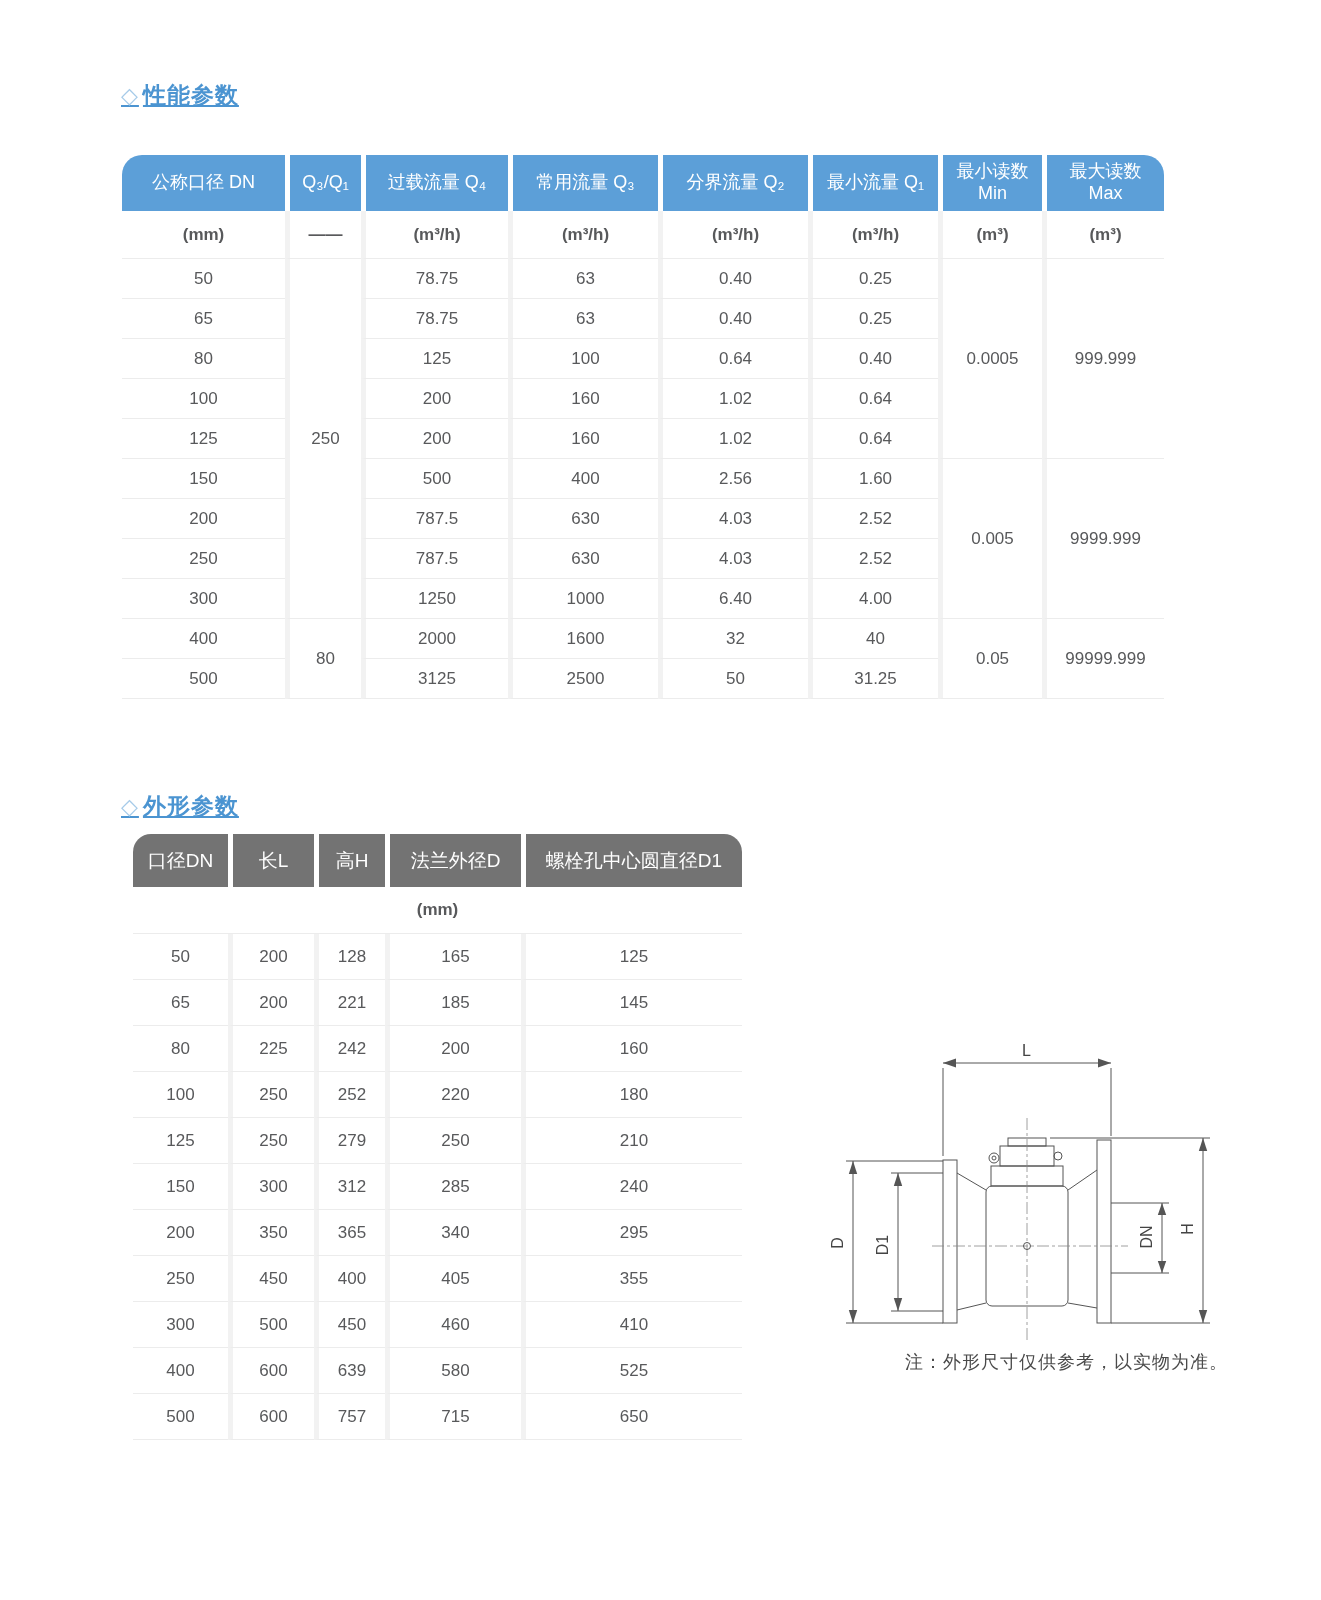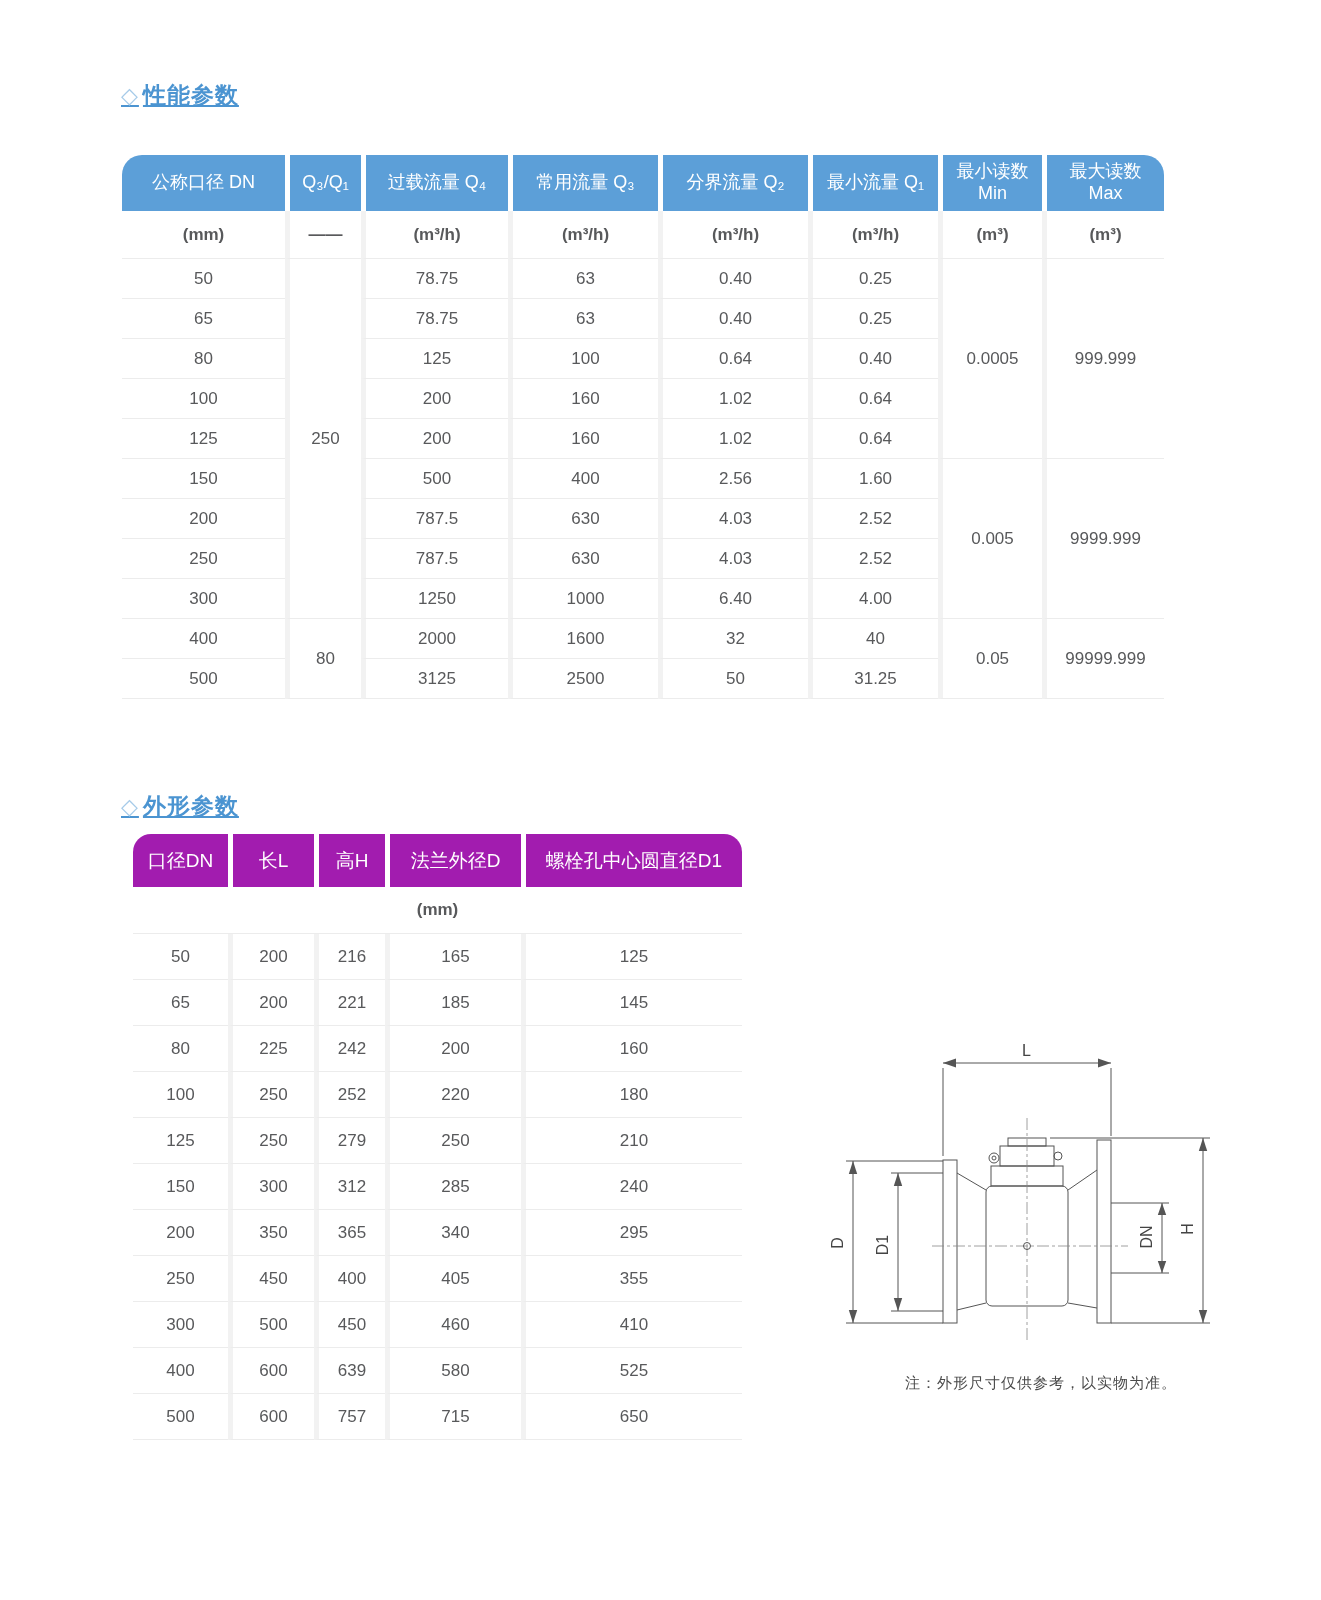--- a/index.html
+++ b/index.html
@@ -17,33 +17,33 @@
   .t1 th { background:#5c9fd8; color:#ffffff; font-size:18px; font-weight:normal; white-space:pre-line; line-height:1.2; border-left:5px solid #ffffff; }
   .t1 th:first-child { border-left:none; border-top-left-radius:20px; }
   .t1 th:last-child  { border-top-right-radius:20px; }
   .t1 thead tr { height:56px; }
   .t1 tr.unit-row td { height:48px; }
   .t1 tbody td { height:40px; font-size:17px; color:#58595b; border-bottom:1px solid #ececec; border-left:5px solid #f2f2f2; background:#ffffff; }
   .t1 tbody td:first-child { border-left:none; }
 
   
   .t2 { left:133px; top:834px; width:609px; }
-  .t2 th { background:#a21caf; color:#ffffff; font-size:19px; font-weight:normal; border-left:5px solid #ffffff; }
+  .t2 th { background:#737373; color:#ffffff; font-size:19px; font-weight:normal; border-left:5px solid #ffffff; }
   .t2 th:first-child { border-left:none; border-top-left-radius:18px; }
   .t2 th:last-child  { border-top-right-radius:18px; }
   .t2 thead tr { height:53px; }
   .t2 tr.unit-row td { height:47px; border-left:none; }
   .t2 tbody td { height:46px; font-size:17px; color:#58595b; border-bottom:1px solid #ececec; border-left:5px solid #f2f2f2; background:#ffffff; }
   .t2 tbody td:first-child { border-left:none; }
   .unit-row td { font-size:17px; color:#58595b; border-bottom:1px solid #ececec; background:#ffffff;font-weight:bold; }
 
   
   .drawing { position:absolute; left:810px; top:1018px; width:420px; height:332px; }
   .drawing svg { width:100%; height:100%; }
-  .dim-note { position:absolute; left:905px; top:1350px; font-size:15px; color:#4a4a4a; letter-spacing:1px;margin-top:24px; }
+  .dim-note { position:absolute; left:905px; top:1350px; font-size:18px; color:#4a4a4a; letter-spacing:1px; }
 </style>
 </head>
 <body>
 
 <div class="section-title" style="top:80px;">
   <span class="diamond">◇</span><span>性能参数</span>
 </div>
 
 <table class="t1">
   <colgroup>
@@ -190,21 +190,21 @@
       <th>螺栓孔中心圆直径D1</th>
     </tr>
   </thead>
   <tbody>
     <tr class="unit-row">
       <td colspan="5">(mm)</td>
     </tr>
     <tr>
       <td>50</td>
       <td>200</td>
-      <td>216</td>
+      <td>128</td>
       <td>165</td>
       <td>125</td>
     </tr>
     <tr>
       <td>65</td>
       <td>200</td>
       <td>221</td>
       <td>185</td>
       <td>145</td>
     </tr>

